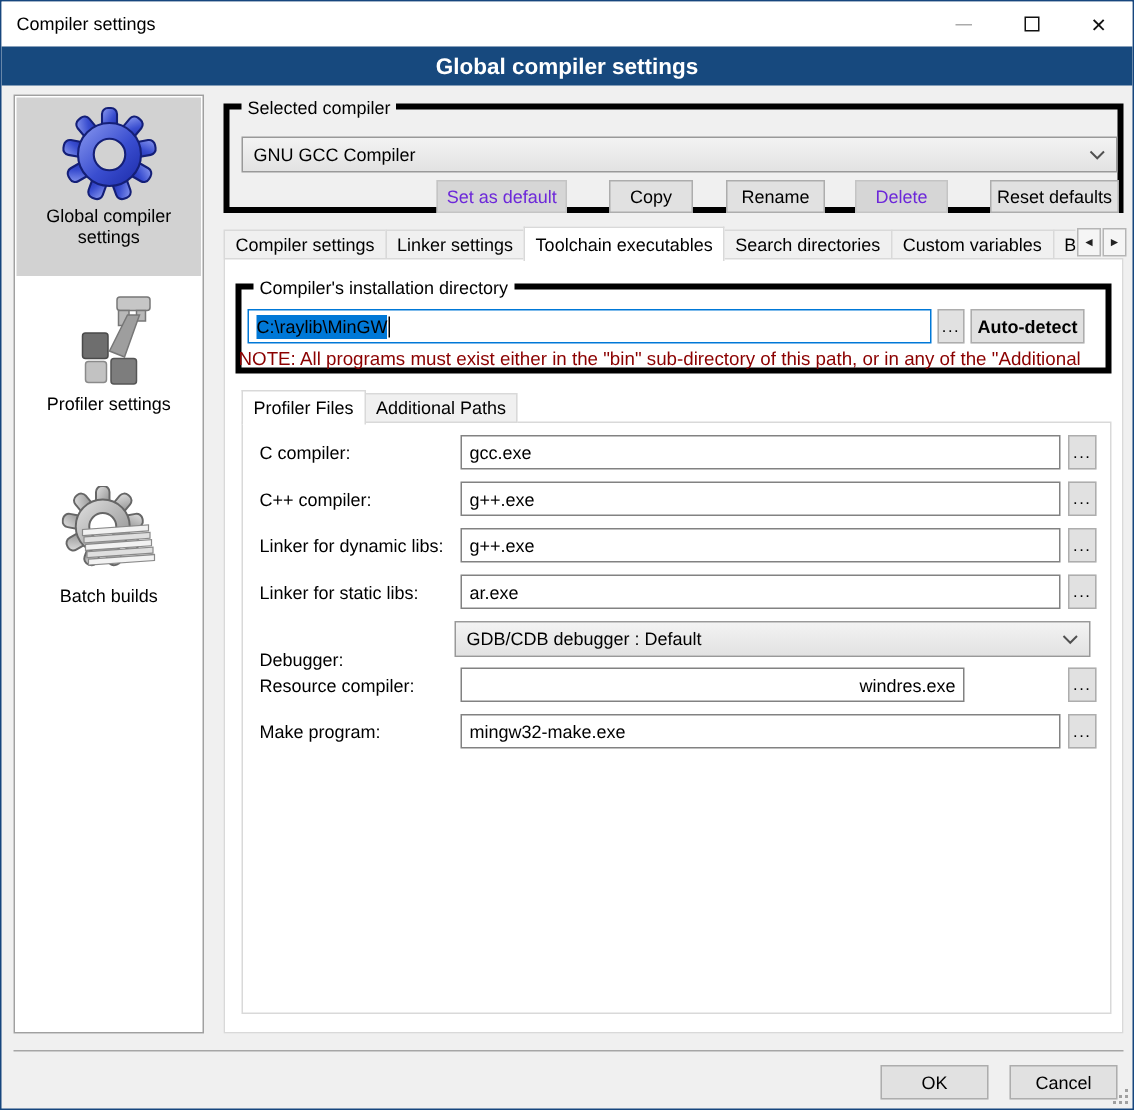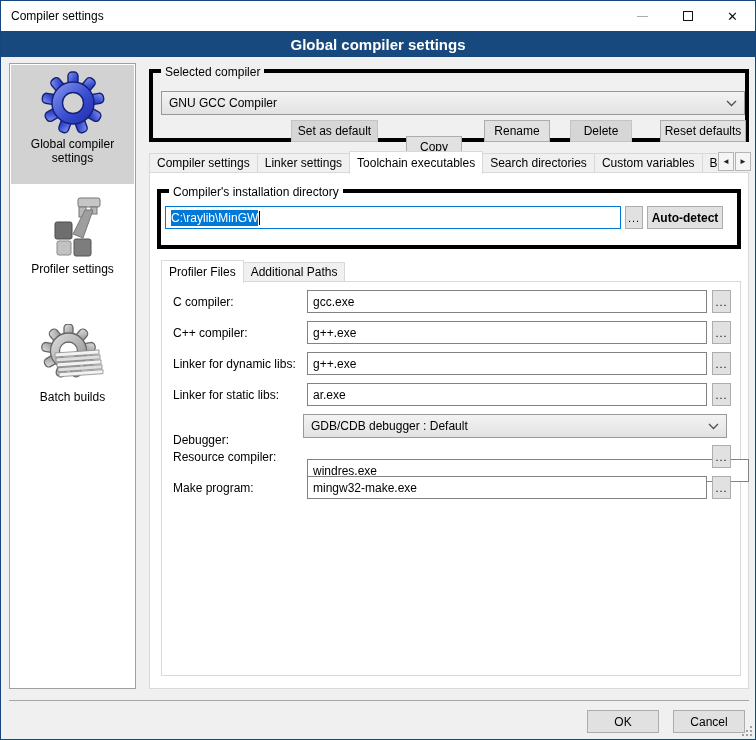--- a/index.html
+++ b/index.html
@@ -34,32 +34,32 @@
   .side-label { display:block; font-size:12px; line-height:14px; padding:0 4px; }
 
   
   .groupbox { position:absolute; border:4px solid #000000; }
   .glabel { position:absolute; top:-8px; left:8px; padding:0 4px; font-size:12px; background:#F0F0F0; }
   .glabel.on-white { background:#FFFFFF; }
 
   
   .btn { position:absolute; background:#E1E1E1; border:1px solid #ADADAD; display:flex;
          align-items:center; justify-content:center; font-size:12px; cursor:default; }
-  .btn.disabled { background:#D6D6D6; border-color:#C4C4C4; color:#000000; }
+  .btn.disabled { background:#D6D6D6; border-color:#C4C4C4; color:#6d28d9; }
 
   
   .combo { position:absolute; background:linear-gradient(#F3F3F3,#E2E2E2); border:1px solid #999999;
            display:flex; align-items:center; padding:0 7px; font-size:12px; }
   .chev { margin-left:auto; display:flex; align-items:center; }
 
   
   .input { position:absolute; background:#FFFFFF; border:1px solid #828282; display:flex;
            align-items:center; padding:0 5px; font-size:12px; overflow:hidden; white-space:nowrap; }
   .input.focused { border:1px solid #0078D7; }
-  .sel-text { background:#0078D7; color:#ffffff; padding:1px 0; }
+  .sel-text { background:#0078D7; color:#000000; padding:1px 0; }
   .caret { width:1px; height:14px; background:#000; margin-left:1px; }
 
   
   .tabstrip { position:absolute; display:flex; align-items:flex-end; }
   .tabs-main { left:148px; top:149px; width:600px; height:23px; }
   .tab { height:20px; line-height:19px; padding:0 7px; background:#F0F0F0; border:1px solid #D9D9D9;
          margin-left:-1px; white-space:nowrap; position:relative; z-index:1; }
   .tab:first-child { margin-left:0; }
   .tab.active { background:#FFFFFF; height:23px; line-height:22px; border-bottom:none; z-index:3;
                 margin-bottom:-1px; }
@@ -190,21 +190,21 @@
       <span>GNU GCC Compiler</span>
       <span class="chev">
         <svg width="11" height="7" viewBox="0 0 11 7">
             <polyline points="1,1 5.5,5.5 10,1" fill="none" stroke="#505050" stroke-width="1.3"></polyline>
           </svg>
       </span>
     </div>
     <div class="btn disabled" style="left:138px; top:47px; width:87px; height:22px;">
       <span>Set as default</span>
     </div>
-    <div class="btn" style="left:253px; top:63px; width:56px; height:22px;">
+    <div class="btn" style="left:253px; top:47px; width:56px; height:22px;">
       <span>Copy</span>
     </div>
     <div class="btn" style="left:331px; top:47px; width:66px; height:22px;">
       <span>Rename</span>
     </div>
     <div class="btn disabled" style="left:417px; top:47px; width:62px; height:22px;">
       <span>Delete</span>
     </div>
     <div class="btn" style="left:507px; top:47px; width:86px; height:22px;">
       <span>Reset defaults</span>
@@ -248,20 +248,21 @@
   <div class="input focused" style="left:164px; top:205px; width:456px; height:23px; z-index:3;">
     <span class="sel-text">C:\raylib\MinGW</span>
     <span class="caret"></span>
   </div>
   <div class="btn browse" style="left:624px; top:205px; width:18px; height:23px;">
     <span>...</span>
   </div>
   <div class="btn" style="left:646px; top:205px; width:76px; height:23px; z-index:3;font-weight:bold;">
     <span>Auto-detect</span>
   </div>
+  <div class="note">NOTE: All programs must exist either in the "bin" sub-directory of this path, or in any of the "Additional</div>
 
   <div class="tabstrip tabs-sub">
     <div class="tab active" style="background:#FFFFFF;">
       <span>Profiler Files</span>
     </div>
     <div class="tab">
       <span>Additional Paths</span>
     </div>
   </div>
   <div class="sub-page"></div>
@@ -302,21 +303,21 @@
   <div class="combo" style="left:302px; top:413px; width:424px; height:24px; z-index:3;">
     <span>GDB/CDB debugger : Default</span>
     <span class="chev">
       <svg width="11" height="7" viewBox="0 0 11 7">
           <polyline points="1,1 5.5,5.5 10,1" fill="none" stroke="#505050" stroke-width="1.3"></polyline>
         </svg>
     </span>
   </div>
 
   <span class="row-label" style="top:449px;">Resource compiler:</span>
-  <div class="input field" style="left:306px; top:458px; width:442px; height:23px;">
+  <div class="input field" style="left:306px; top:444px; width:336px; height:23px;justify-content:flex-end;">
     <span>windres.exe</span>
   </div>
   <div class="btn browse" style="left:711px; top:444px;">
     <span>...</span>
   </div>
 
   <span class="row-label" style="top:480px;">Make program:</span>
   <div class="input field" style="left:306px; top:475px; width:400px; height:23px;">
     <span>mingw32-make.exe</span>
   </div>

